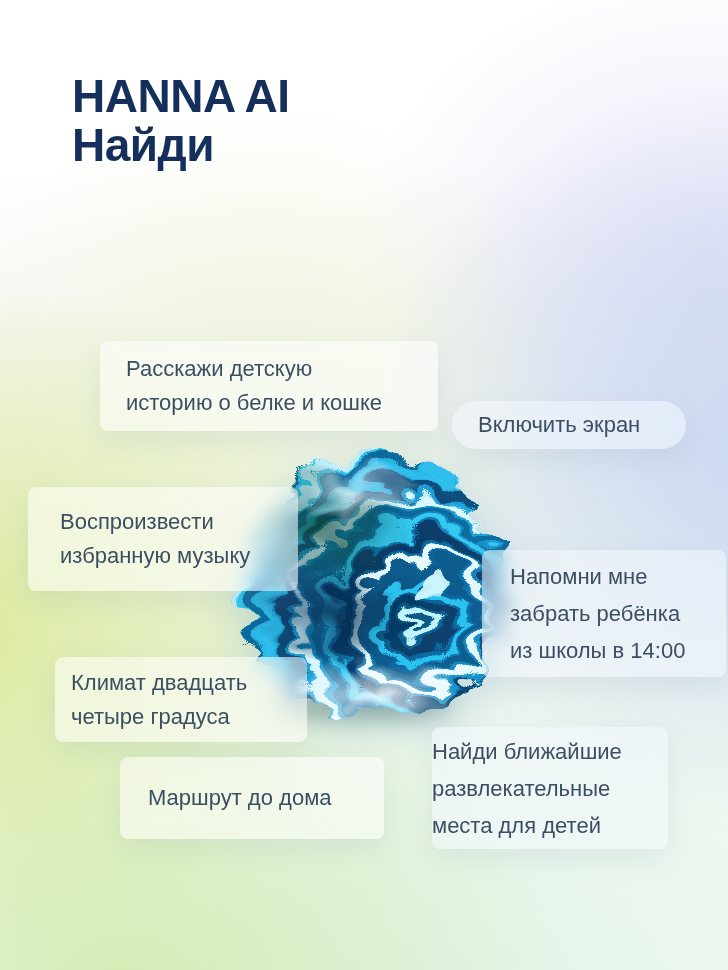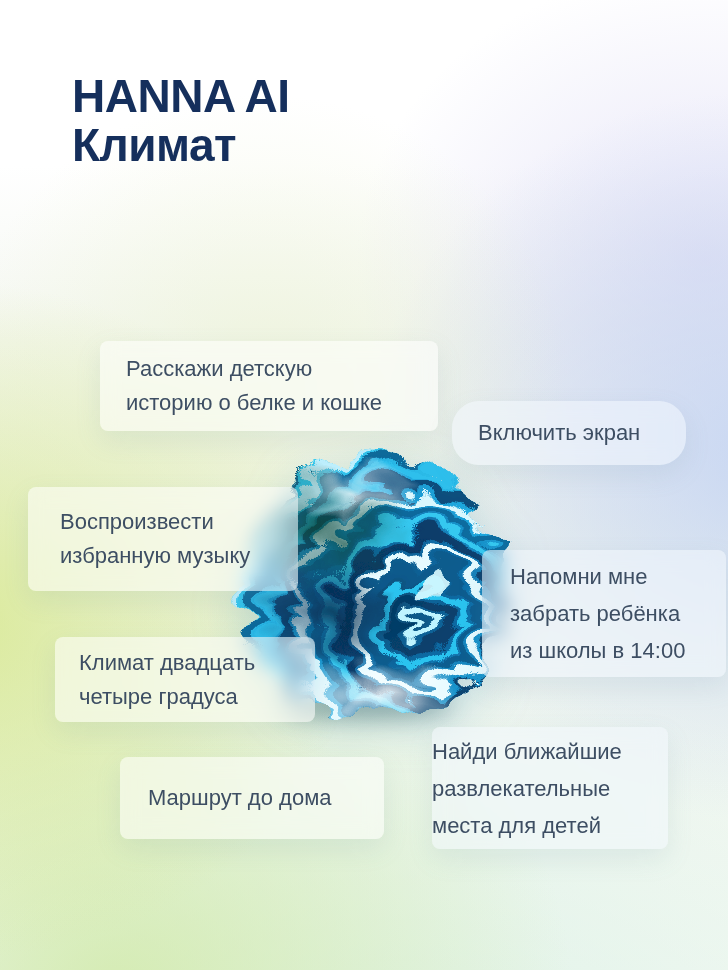--- a/index.html
+++ b/index.html
@@ -37,35 +37,35 @@
     border-radius:8px;
     box-shadow:0 10px 26px rgba(110,145,165,0.13);
     backdrop-filter:blur(9px) saturate(1.05);
     -webkit-backdrop-filter:blur(9px) saturate(1.05);
     color:#3d4e63;font-size:22px;line-height:34px;
   }
   .bubble span{white-space:pre-line;}
   .bubble.tall{line-height:37px;}
   .bubble.bluish{background:rgba(243,248,253,0.55);}
   .b1{left:100px;top:341px;width:312px;height:90px;padding-left:26px;}
-  .b2{left:452px;top:401px;width:208px;height:64px;padding-left:26px;border-radius:27px;text-align:center;}
+  .b2{left:452px;top:401px;width:208px;height:48px;padding-left:26px;border-radius:27px;text-align:center;}
   .b3{left:28px;top:487px;width:238px;height:104px;padding-left:32px;}
   .b4{left:482px;top:550px;width:216px;height:127px;padding-left:28px;}
-  .b5{left:55px;top:637px;width:236px;height:85px;padding-left:24px;}
+  .b5{left:55px;top:657px;width:236px;height:85px;padding-left:16px;}
   .b6{left:120px;top:757px;width:236px;height:82px;padding-left:28px;}
   .b7{left:432px;top:727px;width:236px;height:122px;}
 </style>
 </head>
 <body>
 
 <div class="poster">
 
   <div class="title-block">
     <span class="line">HANNA AI</span>
-    <span class="line">Климат</span>
+    <span class="line">Найди</span>
   </div>
 
   <div class="orb-shadow"></div>
 
   <div class="orb">
     <svg width="300" height="300" viewBox="0 0 300 300">
       <defs>
         <radialGradient id="base" cx="58%" cy="56%" r="70%">
           <stop offset="0%" stop-color="#0b486f"></stop>
           <stop offset="35%" stop-color="#0f6ca6"></stop>

